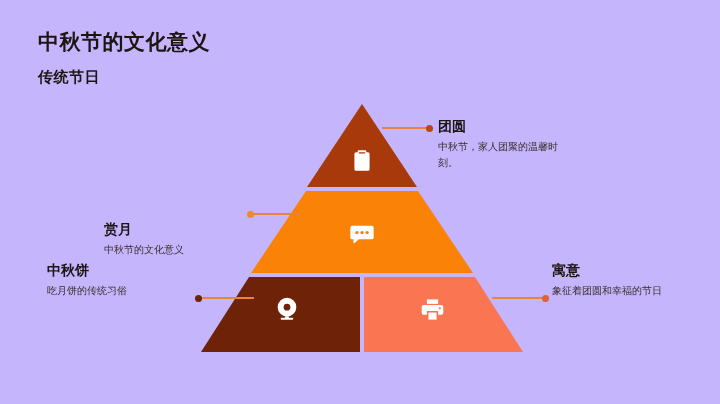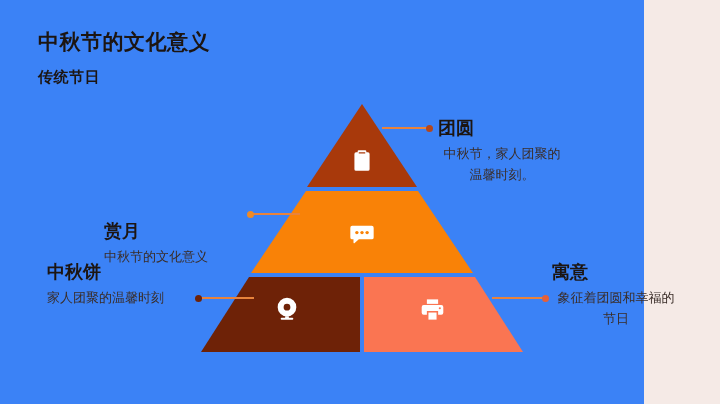--- a/index.html
+++ b/index.html
@@ -9,23 +9,23 @@
   body {
     width: 720px;
     height: 404px;
     overflow: hidden;
     background: #f5eae6;
     font-family: "Liberation Sans", "DejaVu Sans", sans-serif;
     color: #231a17;
   }
   .slide {
     position: relative;
-    width: 644px;
+    width: 720px;
     height: 404px;
-    background: #3b82f6;
+    background: #c4b5fd;
   }
   
   .title {
     position: absolute;
     left: 38px;
     top: 28px;
     font-size: 21px;
     font-weight: bold;
     letter-spacing: 0.5px;
     color: #1c1512;
@@ -65,32 +65,31 @@
   #icon-top    { left: 152px; top: 40px; }
   #icon-middle { left: 152px; top: 113px; }
   #icon-bl     { left: 77px;  top: 188px; }
   #icon-br     { left: 222px; top: 188px; }
 
   
   .callout {
     position: absolute;
   }
   .callout .c-title {
-    font-size: 18px;
+    font-size: 14px;
     font-weight: bold;
     color: #1c1512;
     line-height: 1.3;
     margin-bottom: 4px;
     white-space: nowrap;
   }
   .callout .c-desc {
-    font-size: 13px;
+    font-size: 10px;
     color: #3a2d28;
     line-height: 1.55;
-    text-align: center;
   }
   .callout.right .c-desc { width: 128px; }
   .callout.left  .c-desc { white-space: nowrap; }
 
   #callout-tuanyuan { left: 438px; top: 117px; }
   #callout-shangyue { left: 104px; top: 177px; margin-top: 43px; }
   #callout-zhongqiubing { left: 47px; top: 261px; }
   #callout-yuyi { left: 536px; top: 261px; margin-left: 16px; }
 
   
@@ -190,21 +189,21 @@
     <div class="c-desc">中秋节，家人团聚的温馨时刻。</div>
   </div>
 
   <div class="callout left" id="callout-shangyue">
     <div class="c-title">赏月</div>
     <div class="c-desc">中秋节的文化意义</div>
   </div>
 
   <div class="callout left" id="callout-zhongqiubing">
     <div class="c-title">中秋饼</div>
-    <div class="c-desc">家人团聚的温馨时刻</div>
+    <div class="c-desc">吃月饼的传统习俗</div>
   </div>
 
   <div class="callout right" id="callout-yuyi">
     <div class="c-title">寓意</div>
     <div class="c-desc">象征着团圆和幸福的节日</div>
   </div>
 
 </div>
 
 </body></html>

